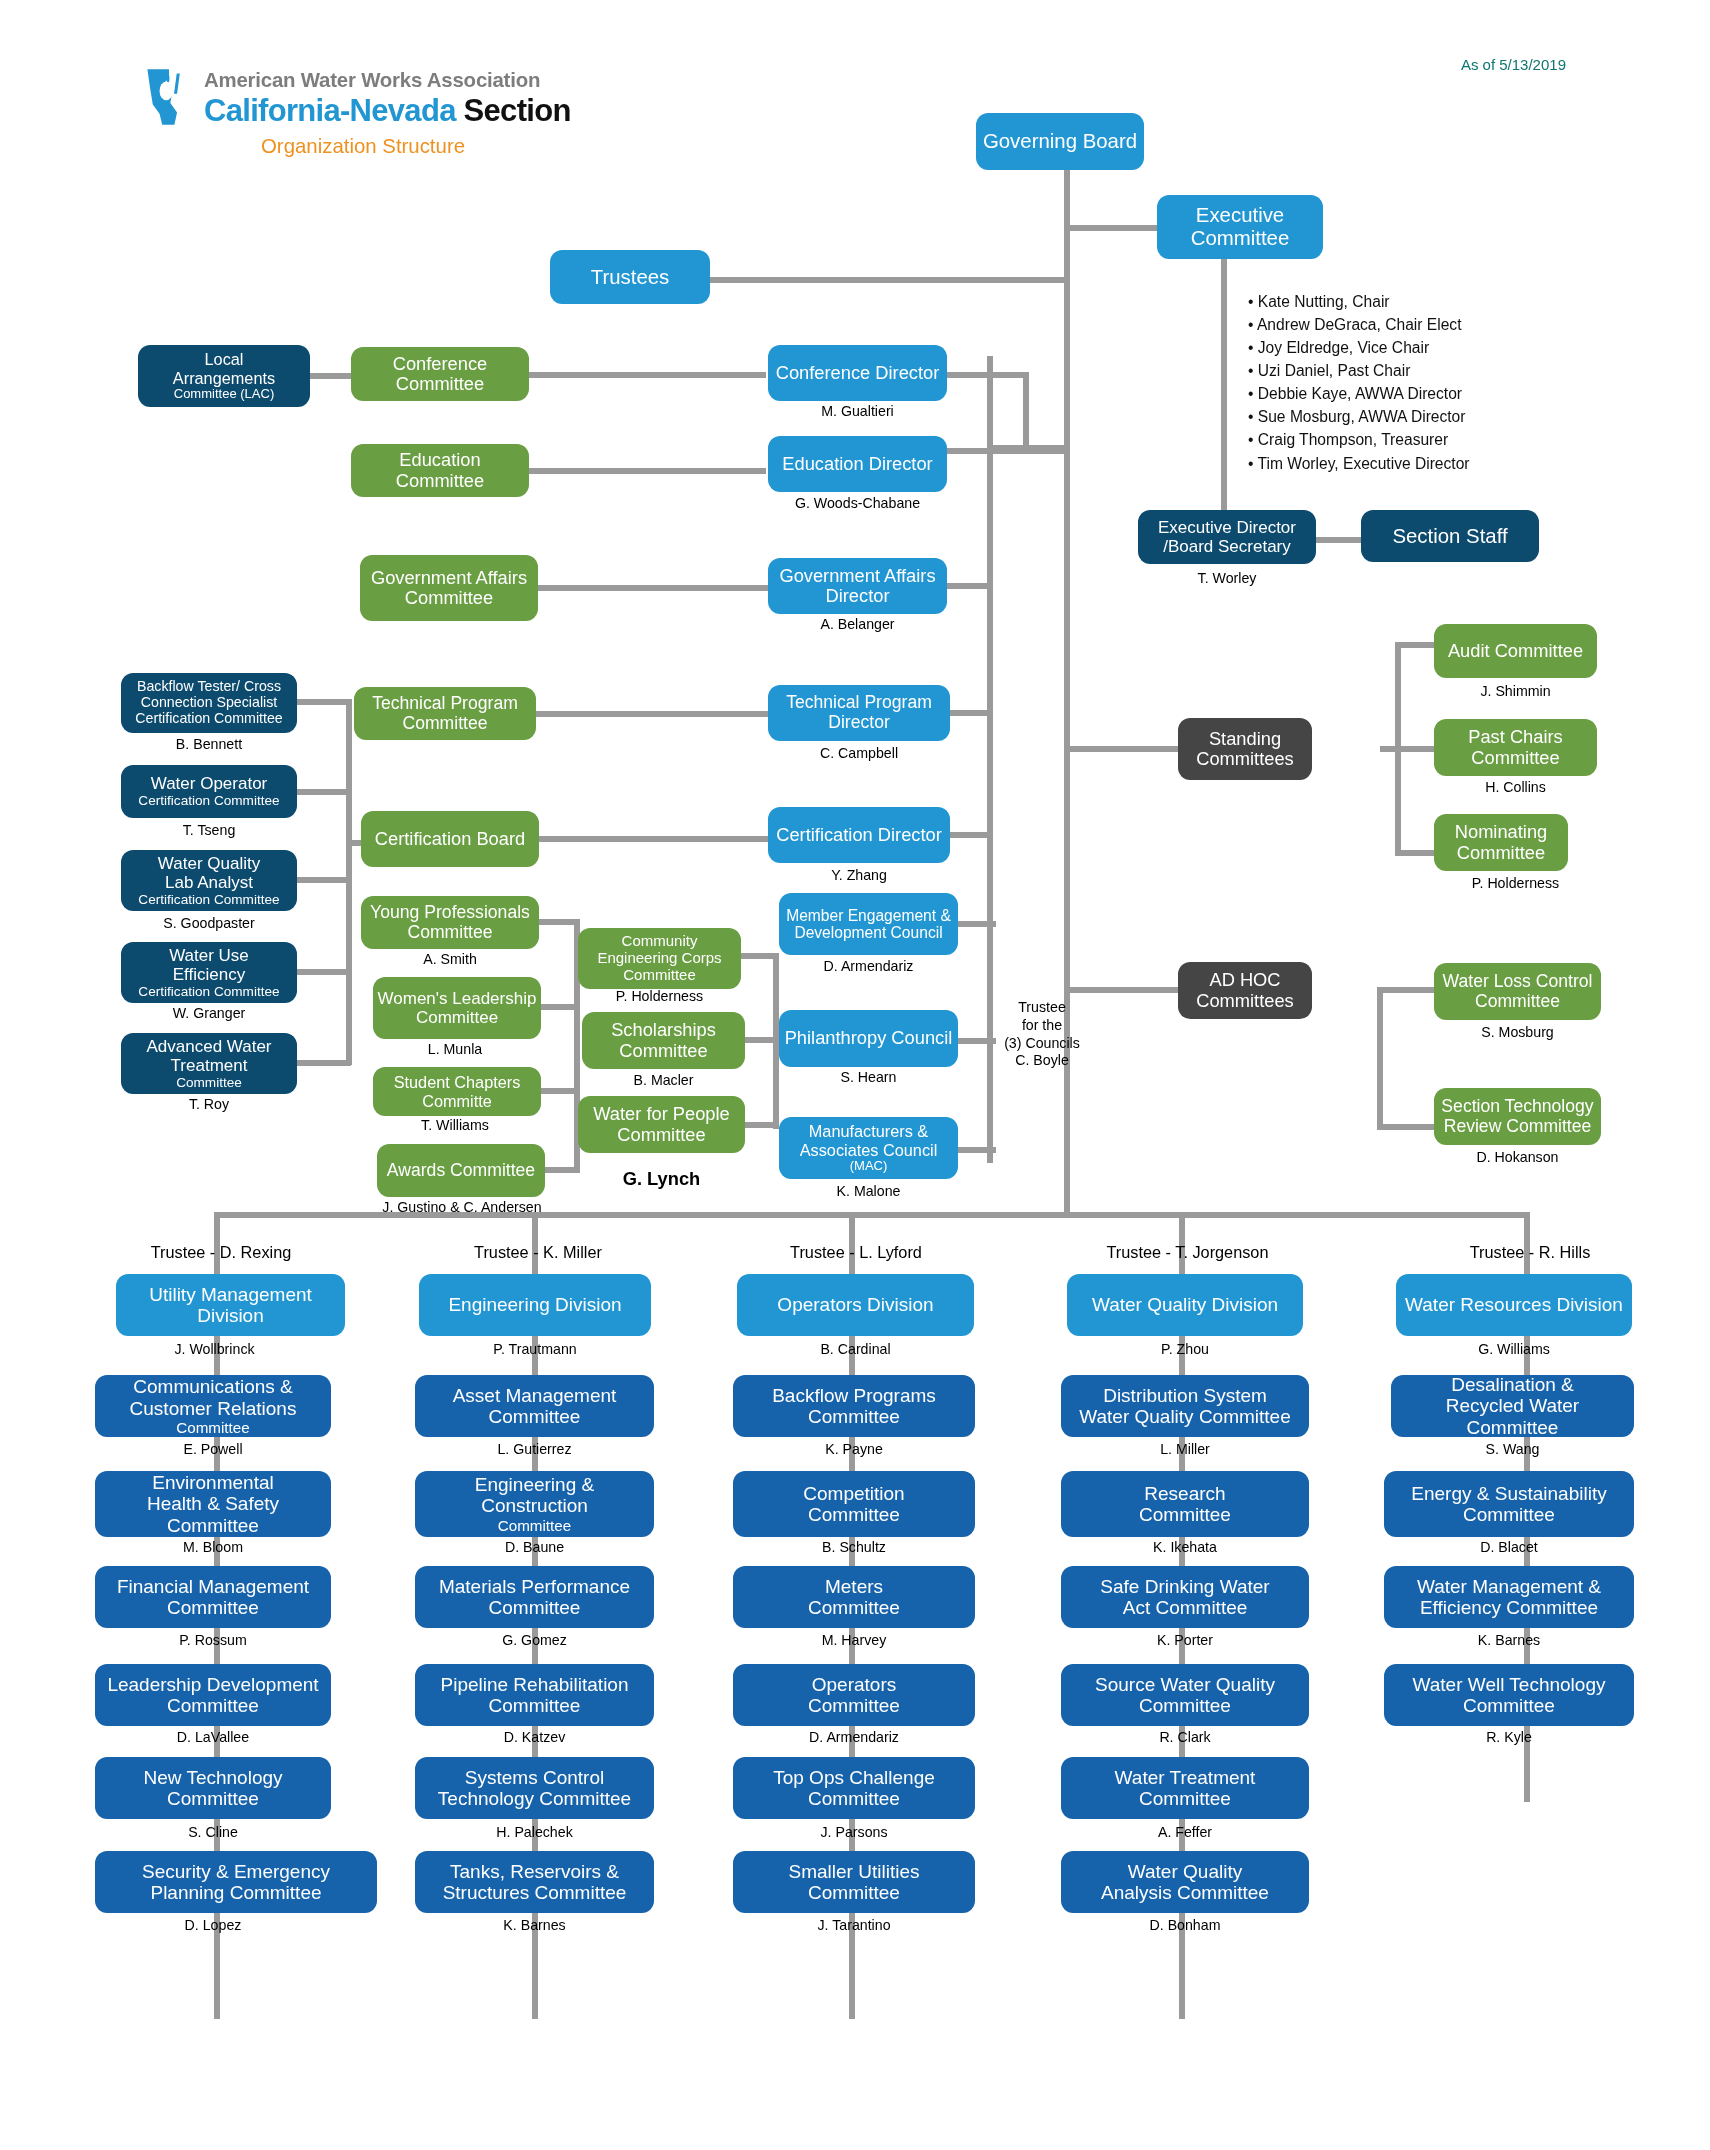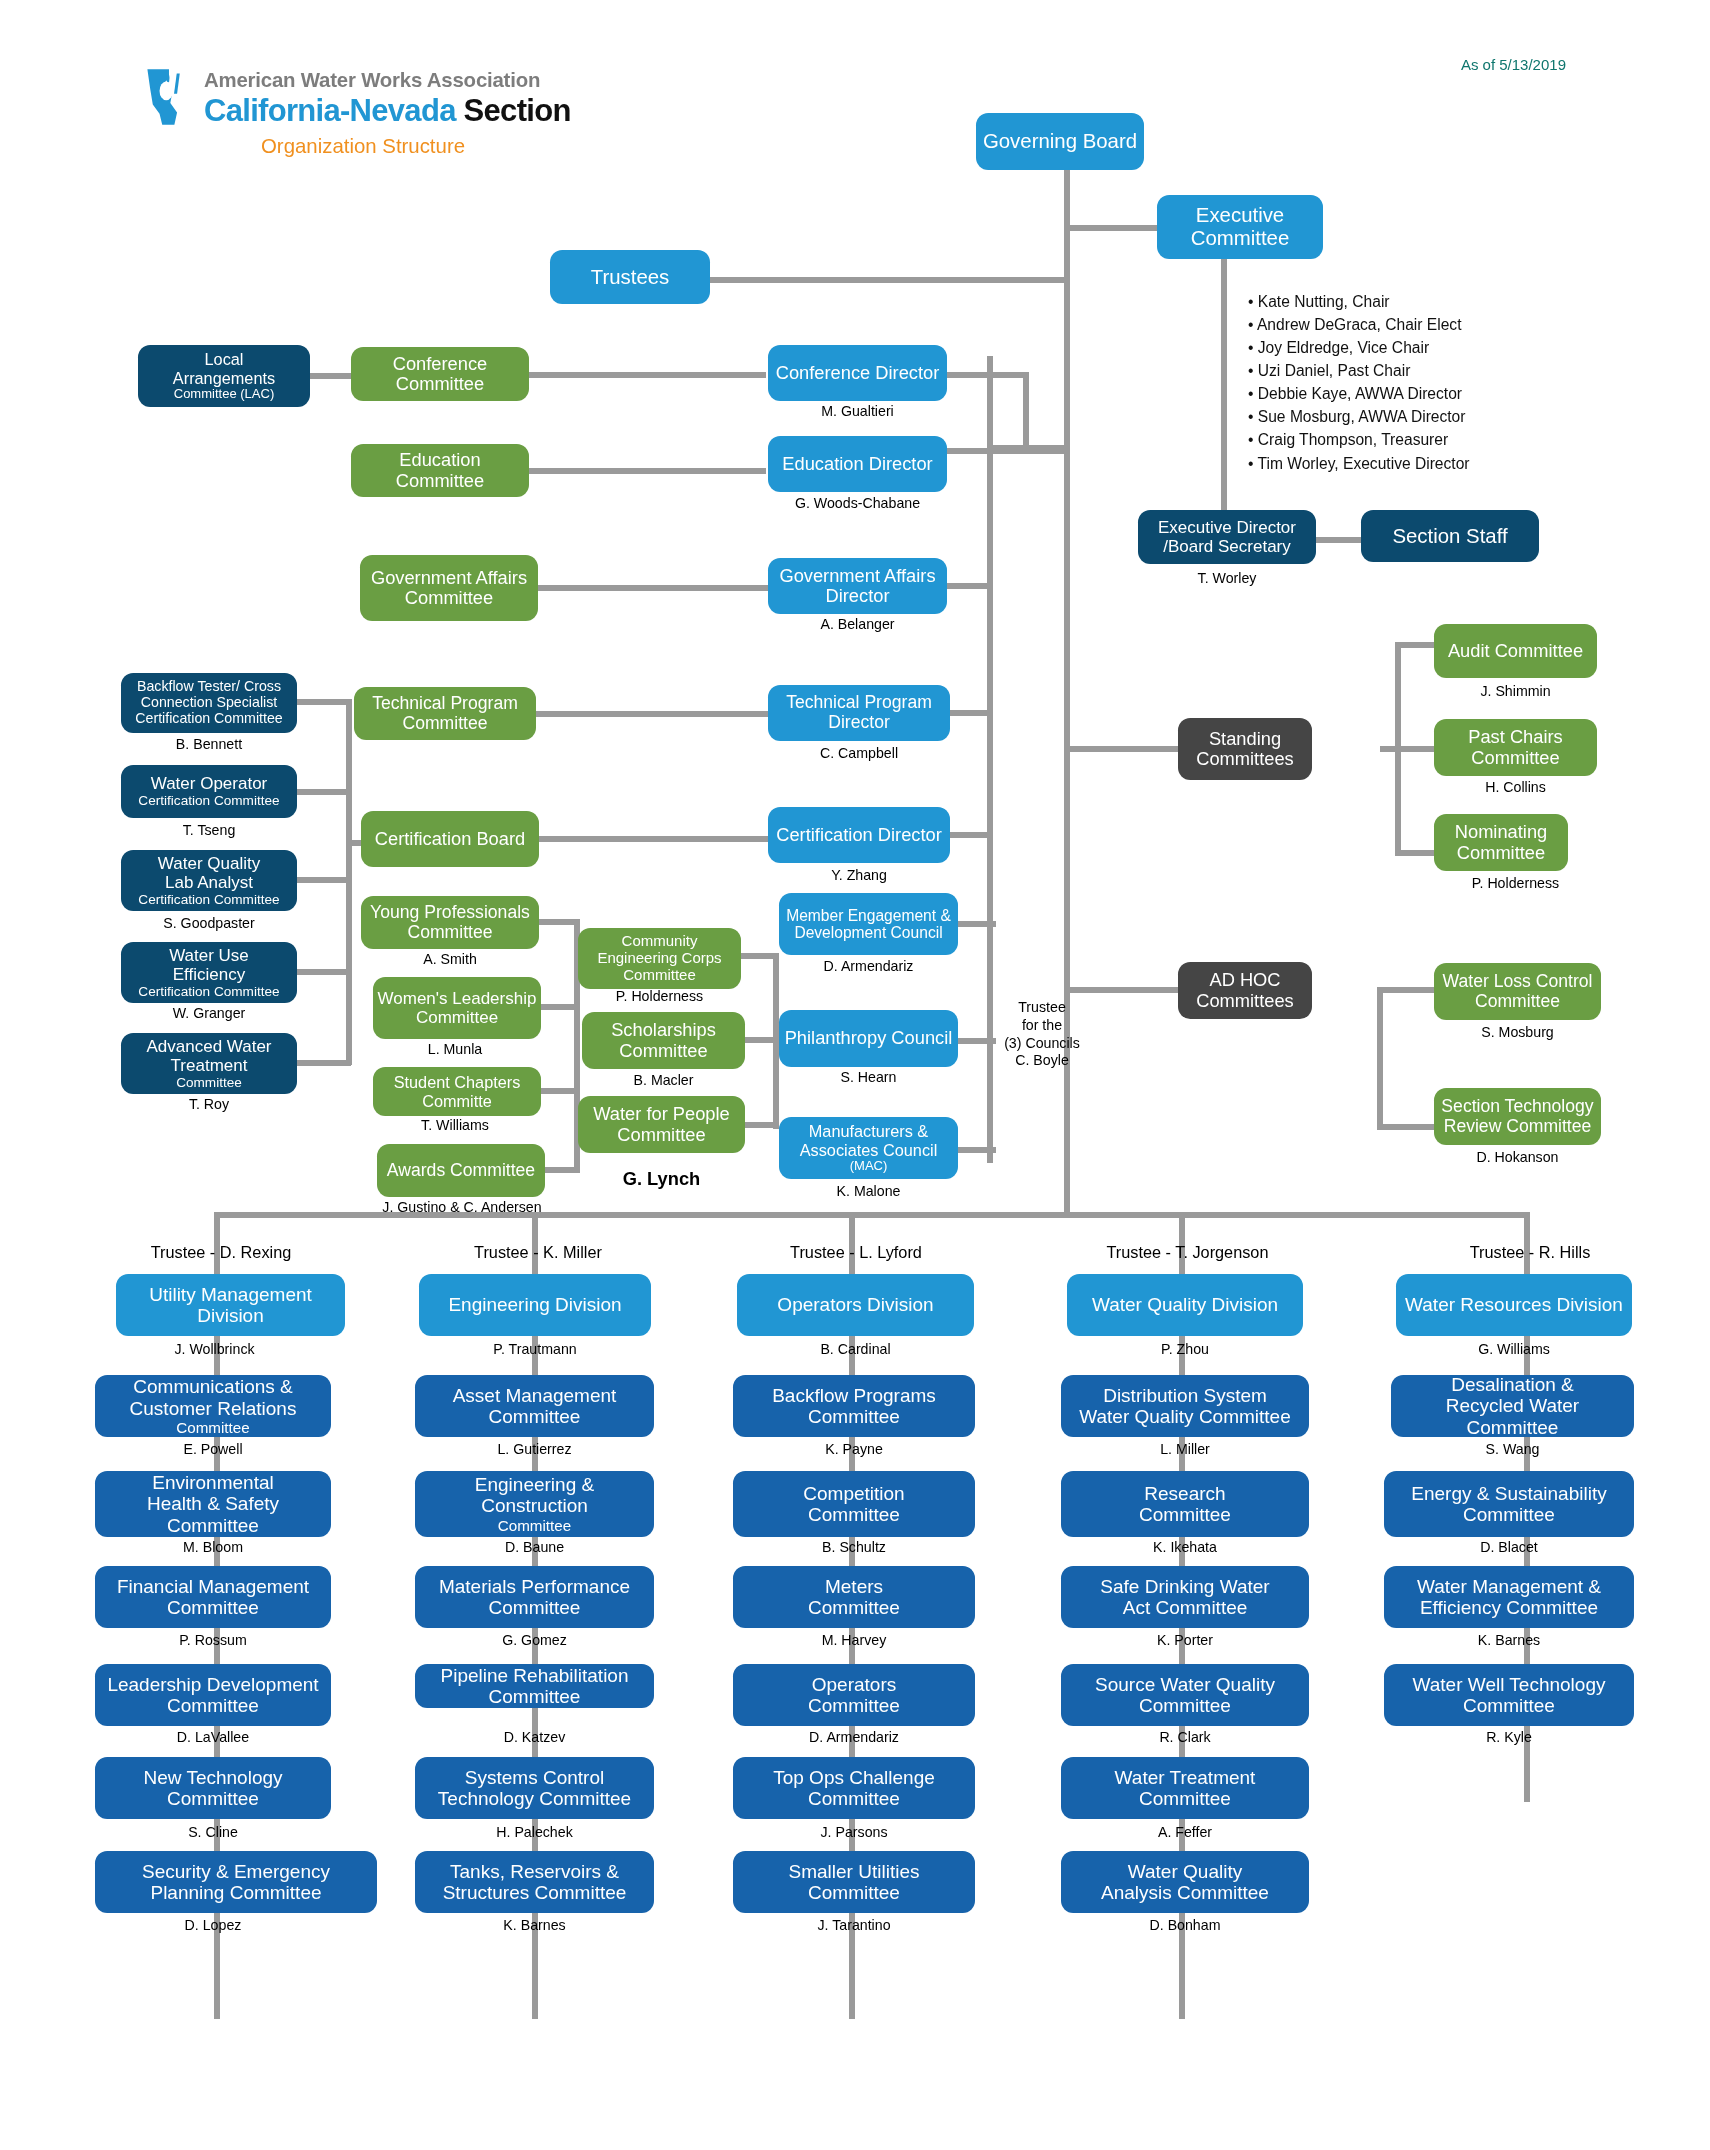--- a/index.html
+++ b/index.html
@@ -435,21 +435,21 @@
     <span class="l2">Committee</span>
   </div>
   <div class="cap" style="left:415px; top:1539px; width:239px;">D. Baune</div>
 
   <div class="box blue-dark" style="left:415px; top:1566px; width:239px; height:62px; font-size:19px;">
     <span>Materials Performance</span>
     <span>Committee</span>
   </div>
   <div class="cap" style="left:415px; top:1632px; width:239px;">G. Gomez</div>
 
-  <div class="box blue-dark" style="left:415px; top:1664px; width:239px; height:44px; font-size:19px;text-align:right;">
+  <div class="box blue-dark" style="left:415px; top:1664px; width:239px; height:62px; font-size:19px;text-align:right;">
     <span>Pipeline Rehabilitation</span>
     <span>Committee</span>
   </div>
   <div class="cap" style="left:415px; top:1729px; width:239px;">D. Katzev</div>
 
   <div class="box blue-dark" style="left:415px; top:1757px; width:239px; height:62px; font-size:19px;">
     <span>Systems Control</span>
     <span>Technology Committee</span>
   </div>
   <div class="cap" style="left:415px; top:1824px; width:239px;">H. Palechek</div>

